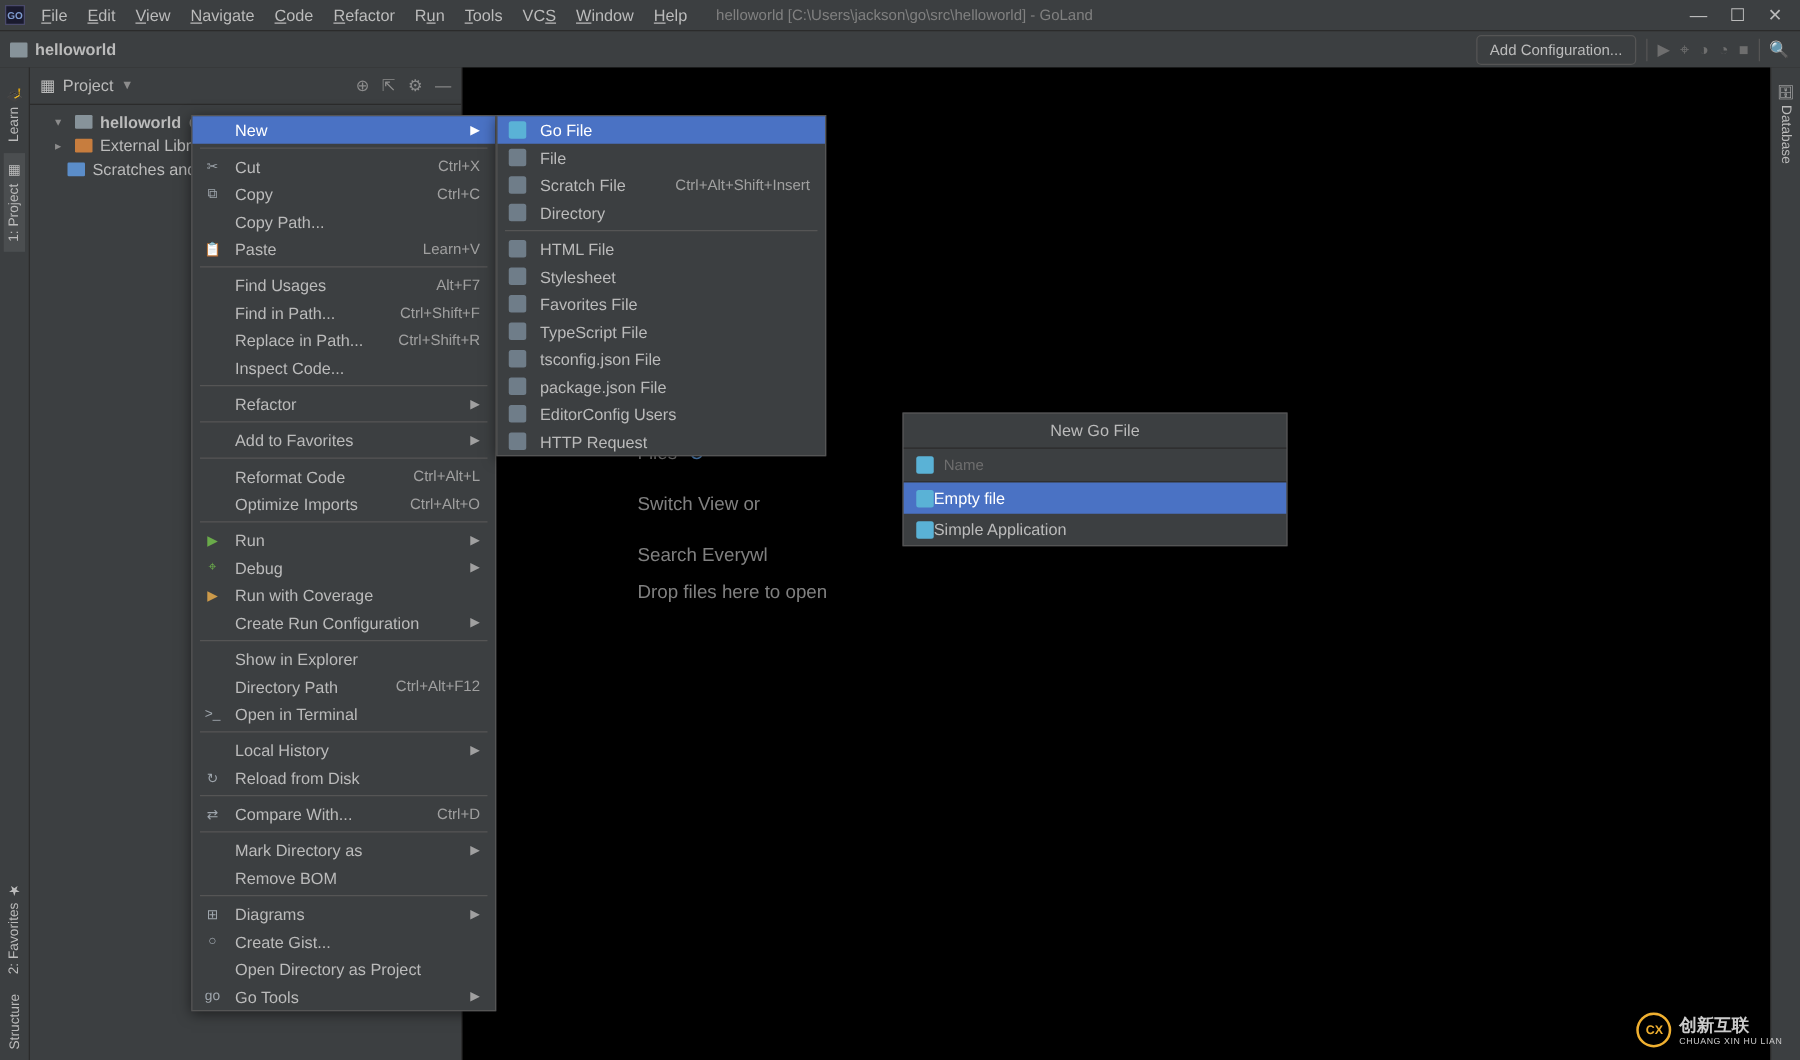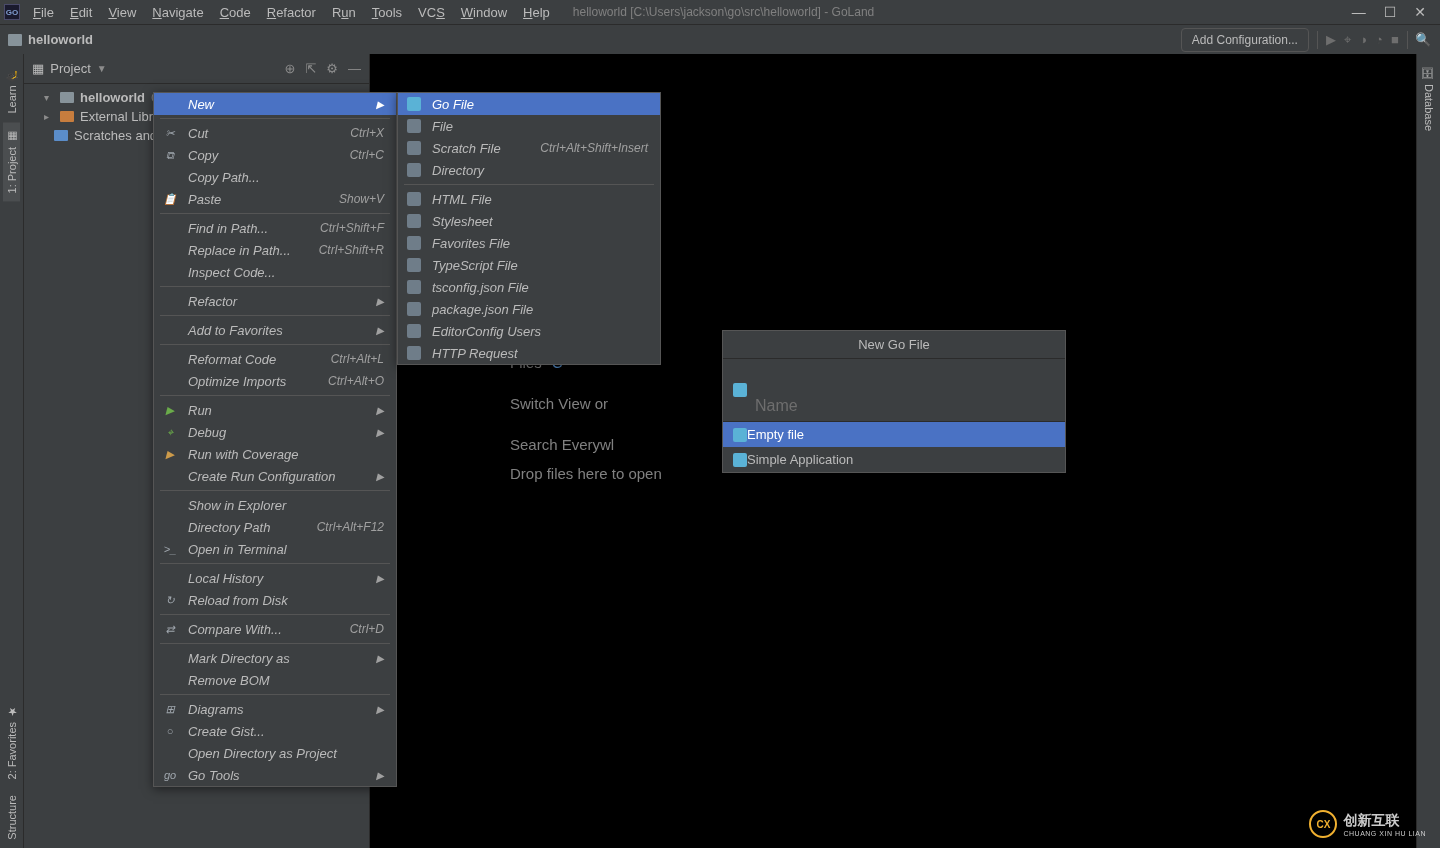--- a/index.html
+++ b/index.html
@@ -48,37 +48,37 @@
 .tree-grey { color: #808080; font-size: 12px; }
 
 
 .editor { flex: 1; background: #000000; position: relative; }
 .welcome { position: absolute; left: 140px; top: 200px; color: #808080; font-size: 15px; }
 .welcome-row { margin: 10px 0; display: flex; gap: 10px; }
 .welcome-hint { color: #548cc7; }
 
 
 .ctx { position: absolute; background: #3c3f41; border: 1px solid #555; box-shadow: 0 2px 10px rgba(0,0,0,.5); font-size: 13px; min-width: 244px; }
-.ctx-item { display: flex; align-items: center; padding: 3px 12px 3px 8px; gap: 10px; cursor: pointer; font-style: italic; }
+.ctx-item { display: flex; align-items: center; padding: 3px 12px 3px 8px; gap: 10px; cursor: pointer; }
 .ctx-item.highlighted { background: #4a72c4; color: #fff; }
 .ctx-item .label { flex: 1; }
 .ctx-item .shortcut { color: #a0a0a0; font-size: 12px; }
 .ctx-item .submenu-arrow { color: #a0a0a0; font-size: 10px; }
 .ctx-item.highlighted .submenu-arrow { color: #fff; }
 .ctx-sep { height: 1px; background: #555; margin: 3px 6px; }
 .ctx-icon { width: 16px; height: 16px; display: flex; align-items: center; justify-content: center; font-size: 11px; color: #9fa6ad; }
 
 
 .ctx2 { position: absolute; background: #3c3f41; border: 1px solid #555; box-shadow: 0 2px 10px rgba(0,0,0,.5); font-size: 13px; min-width: 264px; }
 
 
-.dlg { position: absolute; background: #3c3f41; border: 1px solid #555; box-shadow: 0 4px 16px rgba(0,0,0,.6); width: 344px; }
+.dlg { position: absolute; background: #3c3f41; border: 1px solid #555; box-shadow: 0 4px 16px rgba(0,0,0,.6); width: 308px; }
 .dlg-title { text-align: center; padding: 6px 0; font-size: 13px; border-bottom: 1px solid #2b2b2b; }
 .dlg-input-row { display: flex; align-items: center; padding: 6px 10px; gap: 8px; border-bottom: 1px solid #2b2b2b; }
-.dlg-input { flex: 1; background: transparent; border: none; outline: none; color: #0ea5e9; font-size: 16px; margin-top: 32px; }
+.dlg-input { flex: 1; background: transparent; border: none; outline: none; color: #0ea5e9; font-size: 12px; }
 .dlg-input::placeholder { color: #6e6e6e; }
 .dlg-opt { display: flex; align-items: center; padding: 5px 10px; }
 .dlg-opt.selected { background: #4a72c4; color: #fff; }
 .go-ico { width: 14px; height: 14px; background: #5ab2d6; border-radius: 2px; }
 
 
 .watermark { position: absolute; right: 14px; bottom: 10px; color: #ccc; font-size: 10px; display: flex; align-items: center; gap: 6px; }
 .wm-logo { width: 28px; height: 28px; border: 2px solid #f0b030; border-radius: 50%; display: flex; align-items: center; justify-content: center; color: #f0b030; font-weight: bold; }
 .icon-green { color: #6aab4a; }
 .icon-orange { color: #cc9a4a; }
@@ -224,23 +224,28 @@
       <span class="label">Copy</span>
       <span class="shortcut">Ctrl+C</span>
     </div>
     <div class="ctx-item">
       <span class="ctx-icon"></span>
       <span class="label">Copy Path...</span>
     </div>
     <div class="ctx-item">
       <span class="ctx-icon">📋</span>
       <span class="label">Paste</span>
-      <span class="shortcut">Show+V</span>
-    </div>
-    <div class="ctx-sep"></div>
+      <span class="shortcut">Learn+V</span>
+    </div>
+    <div class="ctx-sep"></div>
+    <div class="ctx-item">
+      <span class="ctx-icon"></span>
+      <span class="label">Find Usages</span>
+      <span class="shortcut">Alt+F7</span>
+    </div>
     <div class="ctx-item">
       <span class="ctx-icon"></span>
       <span class="label">Find in Path...</span>
       <span class="shortcut">Ctrl+Shift+F</span>
     </div>
     <div class="ctx-item">
       <span class="ctx-icon"></span>
       <span class="label">Replace in Path...</span>
       <span class="shortcut">Ctrl+Shift+R</span>
     </div>

